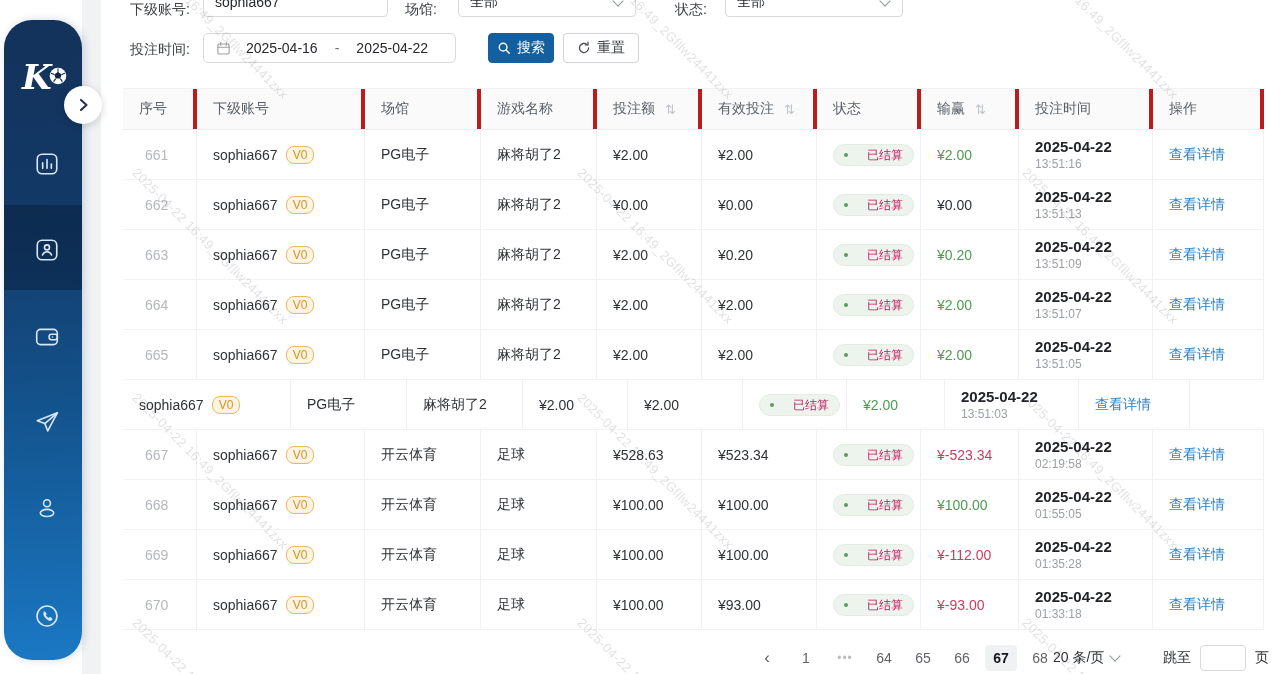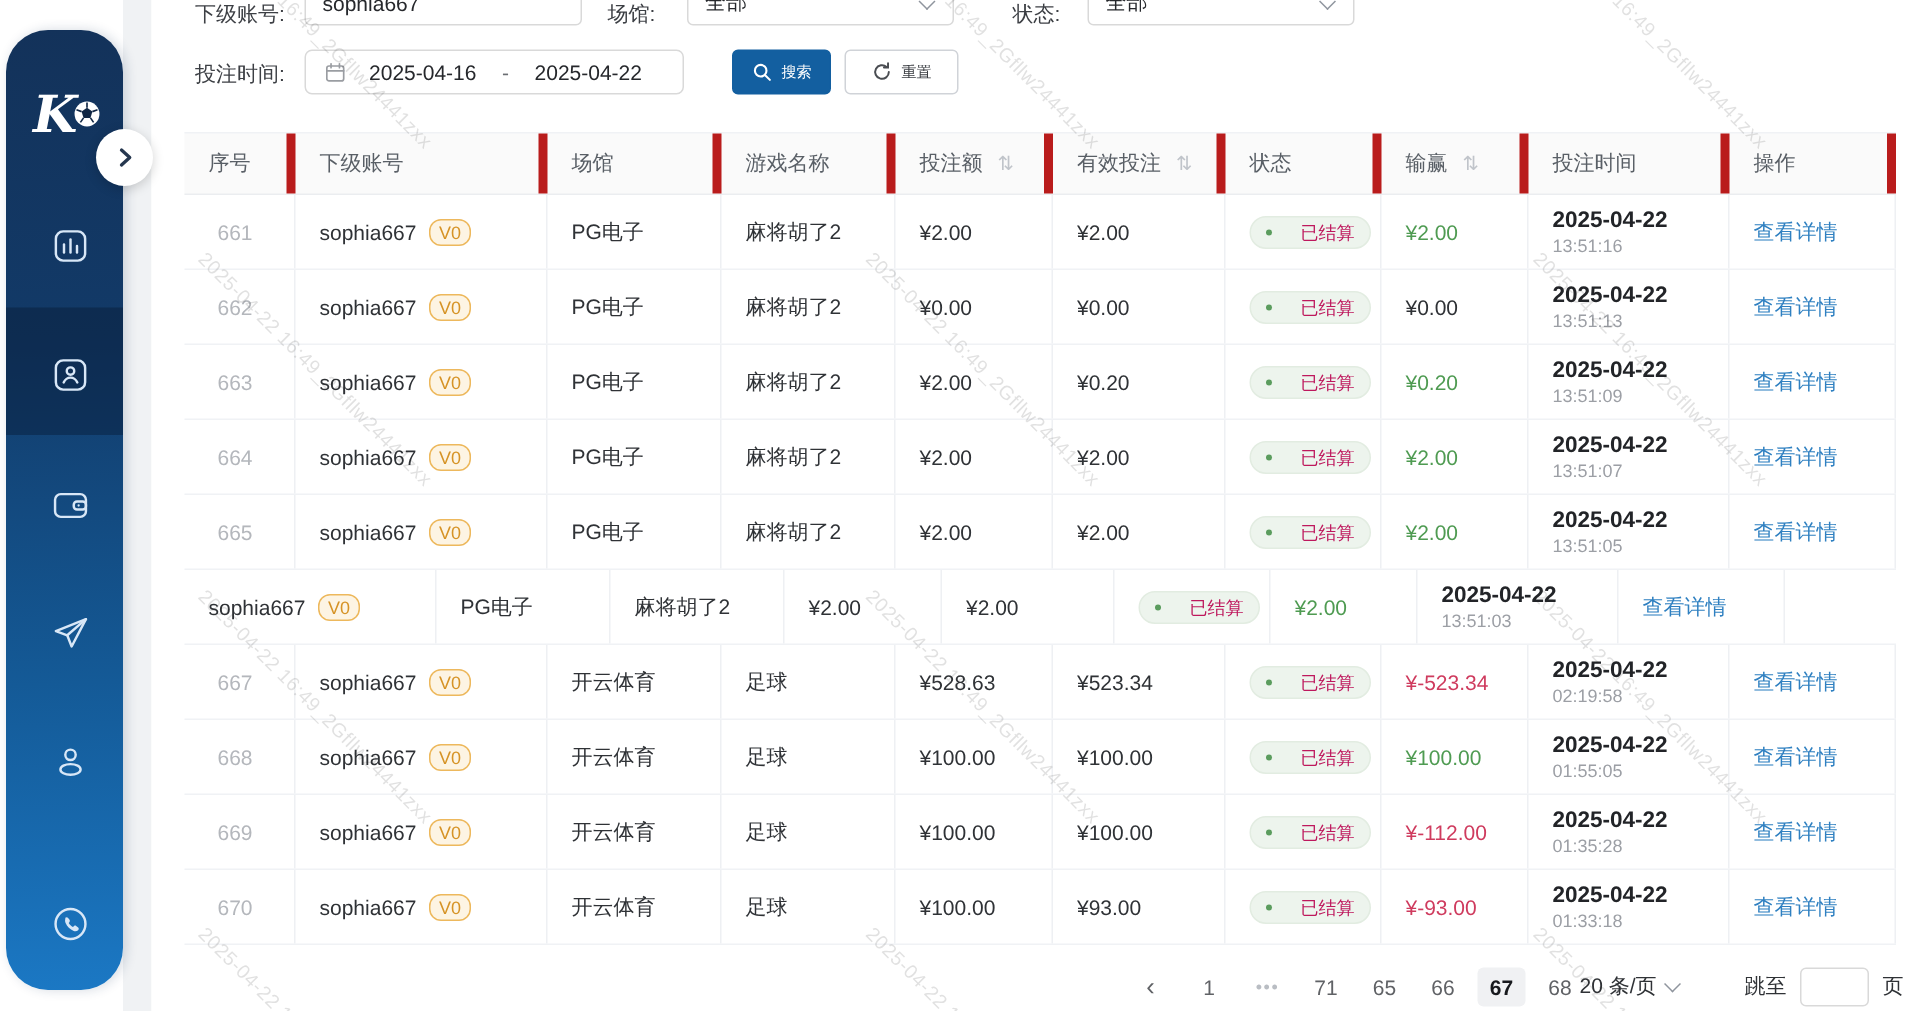--- a/index.html
+++ b/index.html
@@ -35,27 +35,27 @@
   .flabel{position:absolute;font-size:14px;color:#3c3f44;height:18px;line-height:18px;}
   .fbox{
     position:absolute;height:30px;border:1px solid #d9d9d9;border-radius:4px;background:#fff;
     display:flex;align-items:center;box-sizing:border-box;font-size:14px;color:#26282c;
   }
   .fbox .val{padding-left:11px;}
   .chev{position:absolute;right:13px;top:9px;width:7px;height:7px;border-right:1.4px solid #8f959e;border-bottom:1.4px solid #8f959e;transform:rotate(45deg);}
   .datebox{position:absolute;left:102px;top:33px;width:253px;height:30px;border:1px solid #d9d9d9;border-radius:5px;box-sizing:border-box;display:flex;align-items:center;padding:0 12px;gap:0;background:#fff;}
   .datebox .d{flex:1;text-align:center;font-size:14px;color:#26282c;}
   .datebox .sep{color:#6b6e73;font-size:14px;padding:0 2px;}
-  .btn{position:absolute;top:33px;height:30px;border-radius:4px;display:flex;align-items:center;justify-content:center;gap:6px;font-size:10px;box-sizing:border-box;cursor:pointer;}
+  .btn{position:absolute;top:33px;height:30px;border-radius:4px;display:flex;align-items:center;justify-content:center;gap:6px;font-size:14px;box-sizing:border-box;cursor:pointer;}
   .btn-search{left:387px;width:66px;background:#135fa0;color:#fff;border:1px solid #135fa0;}
   .btn-reset{left:462px;width:76px;background:#fff;color:#3a3d42;border:1px solid #d0d3d8;}
   
   .tbl{position:absolute;left:22px;top:88px;width:1141px;}
   .thead{display:flex;height:42px;background:#fafafa;border-top:1px solid #f0f2f5;border-bottom:1px solid #ebedf0;box-sizing:border-box;}
-  .th{display:flex;align-items:center;padding-left:16px;box-sizing:border-box;font-size:14px;color:#595f66;border-right:6px solid #b91c1c;}
+  .th{display:flex;align-items:center;padding-left:16px;box-sizing:border-box;font-size:14px;color:#595f66;border-right:4px solid #b91c1c;}
   .th .sort{margin-left:10px;color:#c0c4ca;font-size:13px;font-family:"DejaVu Sans",sans-serif;}
   .tr{display:flex;height:50px;border-bottom:1px solid #f0f2f5;box-sizing:border-box;background:#fff;}
   .td{display:flex;align-items:center;padding-left:16px;box-sizing:border-box;font-size:14px;color:#2f3236;border-right:1px solid #eef0f3;overflow:hidden;}
   .td.seq{color:#b4b7bc;padding-left:22px;}
   .vbadge{margin-left:8px;font-size:12px;color:#d69326;background:#fdf4e3;border:1px solid #edb85c;border-radius:8px;padding:0 6px;line-height:16px;height:16px;}
   .pill{display:inline-flex;align-items:center;gap:19px;background:#edf4ed;border:1px solid #e2ece1;color:#be185d;font-size:12px;border-radius:12px;padding:3px 10px;line-height:14px;}
   .pill .dot{width:4px;height:4px;border-radius:50%;background:#5b9c5e;}
   .win{color:#4f9b52;}
   .loss{color:#cf3b5e;}
   .neutral{color:#2f3236;}
@@ -622,21 +622,21 @@
             <a class="link">查看详情</a>
           </div>
         </div>
       </div>
   </div>
 
   <div class="pager" id="pager">
       <span class="pitem arrow">‹</span>
       <span class="pitem">1</span>
       <span class="pitem ellipsis">•••</span>
-      <span class="pitem">71</span>
+      <span class="pitem">64</span>
       <span class="pitem">65</span>
       <span class="pitem">66</span>
       <span class="pitem active">67</span>
       <span class="pitem">68</span>
       <span class="pitem arrow">›</span>
     </div>
   <div class="sizer">
     <span>20 条/页</span>
     <span class="schev"></span>
   </div>

